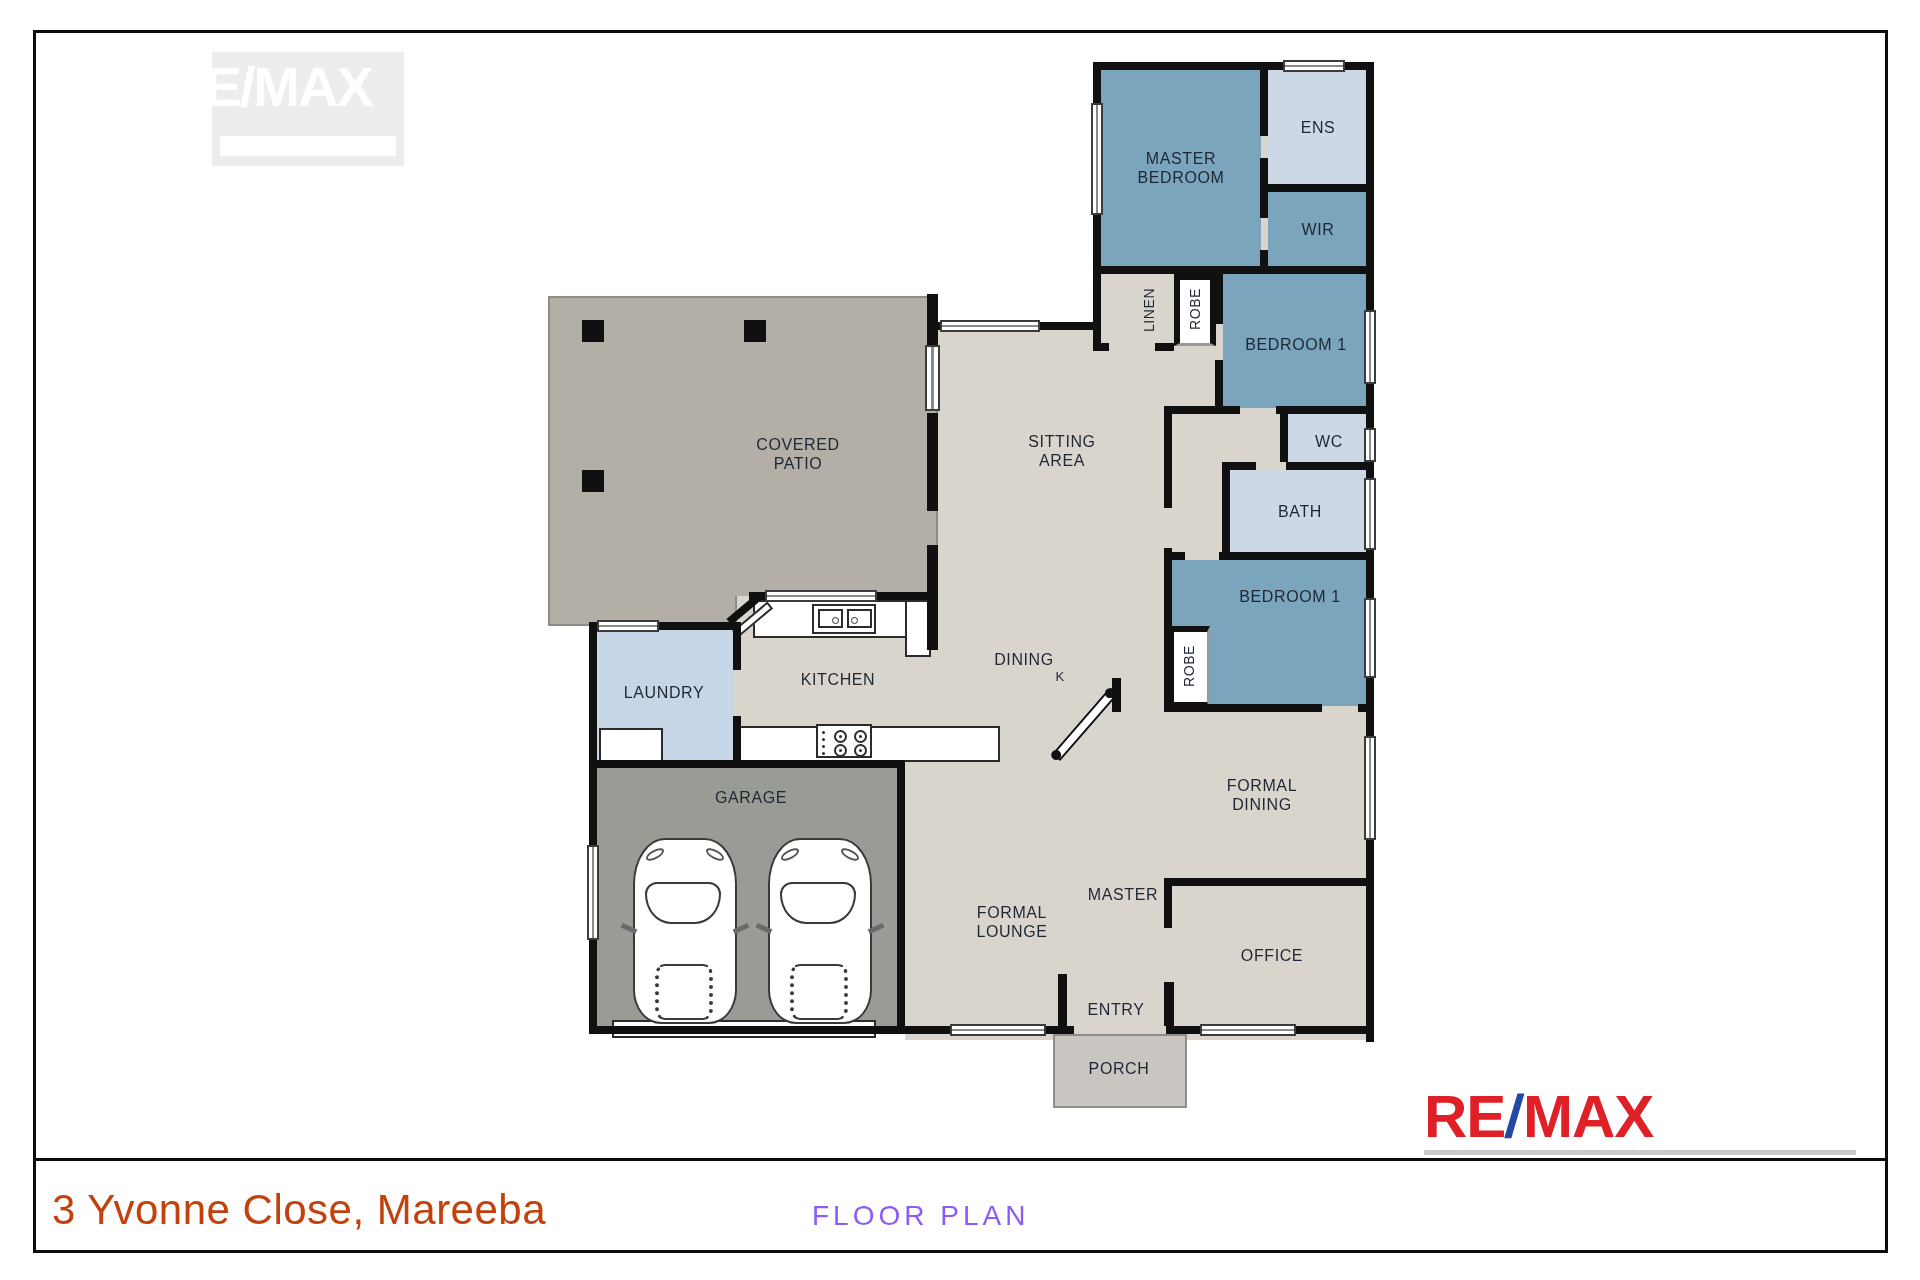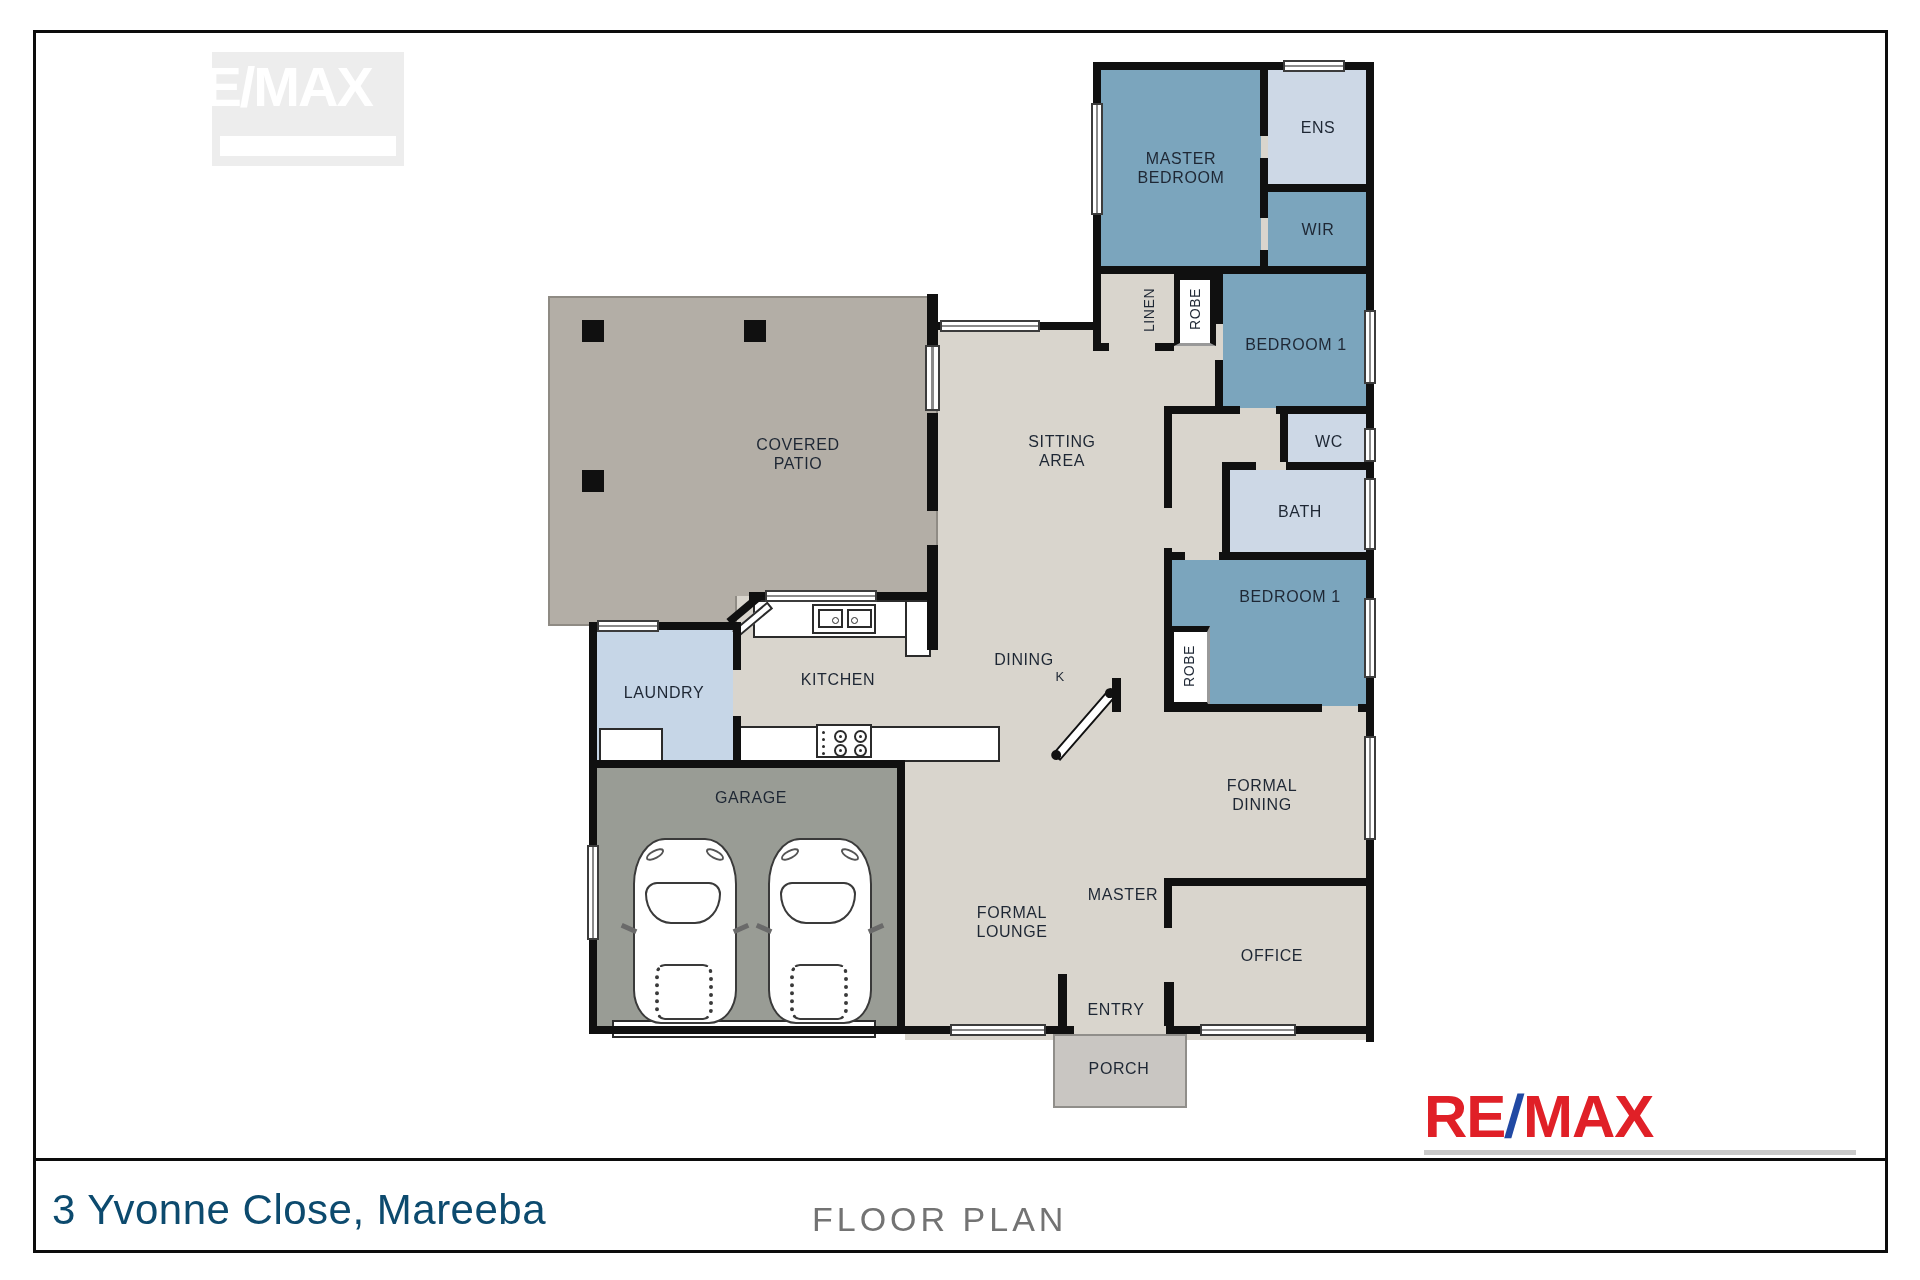--- a/index.html
+++ b/index.html
@@ -1,22 +1,22 @@
 <!DOCTYPE html>
 <html style="--bedroom-blue: #7ba5bd; --wet-area-blue: #cdd8e6; --laundry-blue: #c6d6e7; --floor-beige: #d9d5cd; --patio-taupe: #b3aea6; --garage-grey: #999c95; --porch-grey: #c9c6c2; --wall-black: #101010; --logo-red: #e02027; --logo-blue: #2149a3; --logo-navy: #1e3c90;"><head>
 <meta charset="utf-8">
 <style>
   html,body{margin:0;padding:0;background:#fff;}
   #page{position:relative;width:1920px;height:1280px;background:#fff;overflow:hidden;
         font-family:"Liberation Sans", sans-serif;}
   
   .frame{position:absolute;left:33px;top:30px;width:1849px;height:1217px;border:3px solid #0c0c0c;}
   .footer-divider{position:absolute;left:33px;top:1158px;width:1855px;height:3px;background:#0c0c0c;}
-  .address{position:absolute;left:52px;top:1186px;font-size:42px;color:#0c4a6e;letter-spacing:.5px;}
-  .plan-title{position:absolute;left:812px;top:1200px;font-size:34px;color:#737373;letter-spacing:4px;}
+  .address{position:absolute;left:52px;top:1186px;font-size:42px;color:#c2410c;letter-spacing:.5px;}
+  .plan-title{position:absolute;left:812px;top:1200px;font-size:28px;color:#8b5cf6;letter-spacing:4px;}
   .disclaimer{position:absolute;left:1268px;top:1164px;width:600px;font-size:18px;line-height:22px;
               font-weight:700;color:#161616;white-space:pre-line;}
   
   .logo{position:absolute;left:1424px;top:1082px;display:flex;align-items:baseline;
         font-weight:700;letter-spacing:-1px;}
   .logo .re,.logo .max{color:var(--logo-red);font-size:60px;}
   .logo .slash{color:var(--logo-blue);font-size:60px;display:inline-block;transform:skewX(-6deg);margin:0 1px;}
   .logo .impact{color:var(--logo-navy);font-size:54px;letter-spacing:0;margin-left:10px;font-weight:700;}
   .logo-bar{position:absolute;left:1424px;top:1150px;width:432px;height:5px;background:#c9c9c9;}
   

